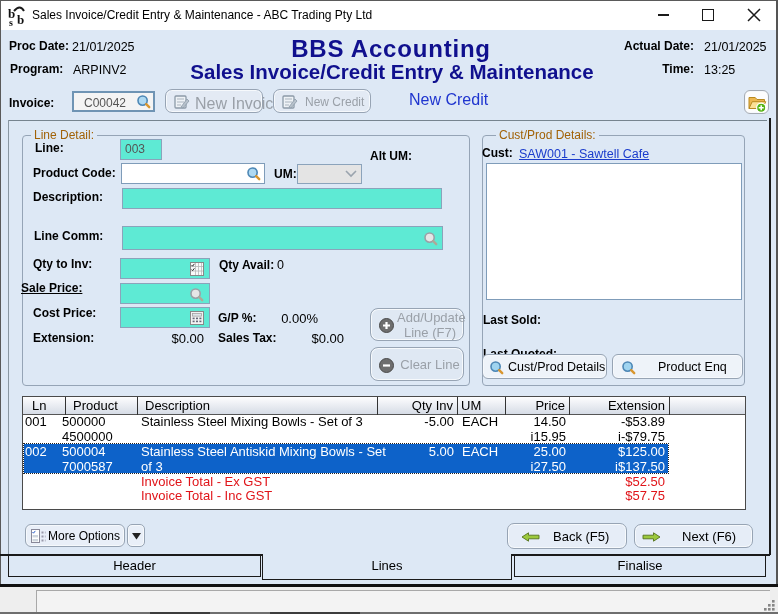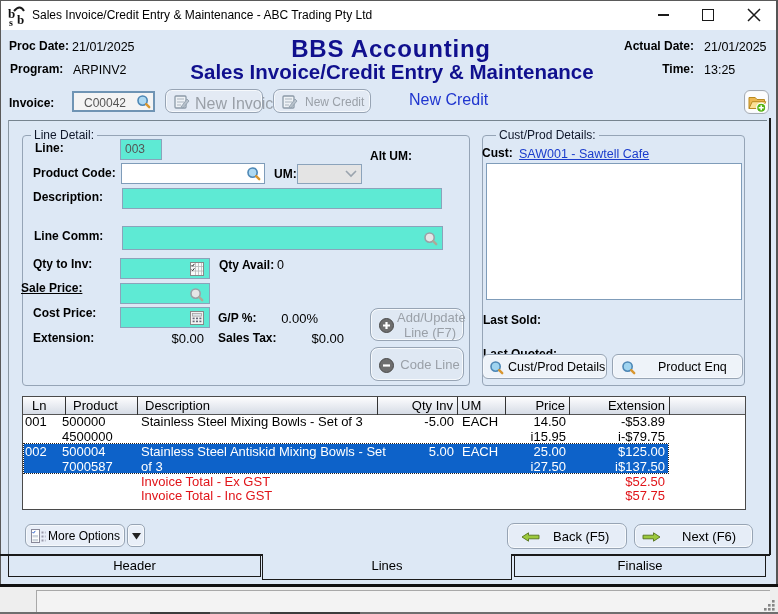--- a/index.html
+++ b/index.html
@@ -5,21 +5,21 @@
   html,body{margin:0;padding:0;}
   body{width:778px;height:614px;overflow:hidden;font-family:"Liberation Sans",sans-serif;font-size:13px;color:#000;}
   .abs{position:absolute;white-space:nowrap;}
   #win{position:relative;width:778px;height:614px;background:#dde8f5;}
   .b{font-weight:bold;font-size:12px;}
   .v{font-size:12.5px;}
   .nav{color:#10108e;}
   .tb{position:absolute;border:1px solid #7f9cb9;background:#fff;box-sizing:border-box;}
   .tbg{position:absolute;border:1px solid #8ba3bb;background:#5eead4;box-sizing:border-box;}
   fieldset{position:absolute;margin:0;padding:0;border:1px solid #95a4b6;border-radius:4px;box-sizing:border-box;background:transparent;}
-  fieldset legend{margin-left:8px;padding:0 3px;color:#0f172a;font-size:12px;}
+  fieldset legend{margin-left:8px;padding:0 3px;color:#a16207;font-size:12px;}
   .btn{position:absolute;box-sizing:border-box;border:1px solid #97a4b4;border-radius:7px;background:#e3eaf4;box-shadow:inset 0 0 0 1px #f6f9fc;}
   .gray{color:#9aa0a8;}
 </style>
 </head>
 <body>
 <div id="win">
 
   <div class="abs" style="left:0;top:0;width:778px;height:1px;background:#5a5a5a;"></div>
   <div class="abs" style="left:0;top:0;width:1px;height:612px;background:#5a5a5a;"></div>
   <div class="abs" style="left:776px;top:0;width:2px;height:612px;background:#555;"></div>
@@ -158,21 +158,21 @@
       <circle cx="8.5" cy="8.5" r="7" fill="#6e6e6e" stroke="#4a4a4a" stroke-width="1"></circle>
       <path d="M8.5,5 v7 M5,8.5 h7" stroke="#fff" stroke-width="2.2"></path>
     </svg>
     <div class="abs gray" style="left:26px;top:1px;width:66px;text-align:center;line-height:15px;">Add/Update<br>Line (F7)</div>
   </div>
   <div class="btn" style="left:370px;top:347px;width:94px;height:34px;border-radius:8px;background:#dfe8f3;">
     <svg class="abs" style="left:7px;top:9px;" width="17" height="17" viewBox="0 0 17 17">
       <circle cx="8.5" cy="8.5" r="7" fill="#6e6e6e" stroke="#4a4a4a" stroke-width="1"></circle>
       <path d="M5,8.5 h7" stroke="#fff" stroke-width="2.2"></path>
     </svg>
-    <div class="abs gray" style="left:26px;top:9px;width:66px;text-align:center;">Code Line</div>
+    <div class="abs gray" style="left:26px;top:9px;width:66px;text-align:center;">Clear Line</div>
   </div>
 
   <fieldset style="left:482px;top:128px;width:263px;height:258px;">
     <legend style="margin-left:13px;">Cust/Prod Details:</legend>
   </fieldset>
   <div class="abs b" style="left:482px;top:146px;">Cust:</div>
   <div class="abs" style="left:519px;top:147px;color:#1b3ccc;text-decoration:underline;font-size:12.5px;">SAW001 - Sawtell Cafe</div>
   <div class="tb" style="left:486px;top:163px;width:256px;height:137px;"></div>
   <div class="abs b" style="left:483px;top:313px;">Last Sold:</div>
   <div class="abs b" style="left:483px;top:347px;">Last Quoted:</div>

